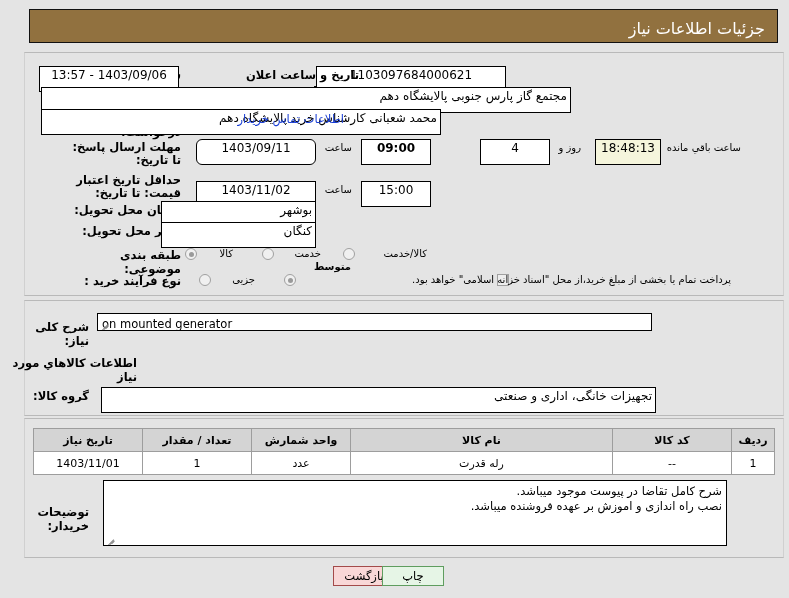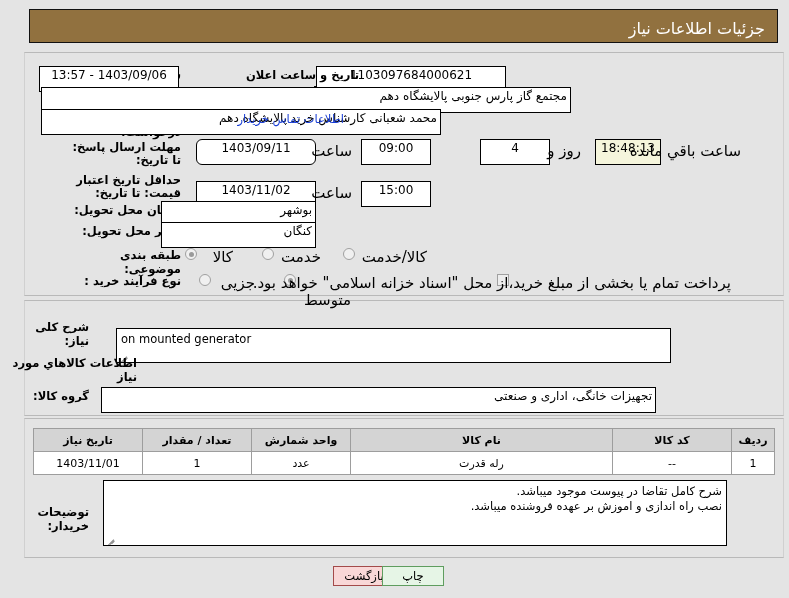--- a/index.html
+++ b/index.html
@@ -103,21 +103,21 @@
     z-index: 4;
     overflow: hidden;
     white-space: nowrap;
   }
   .fld.ctr  { text-align: center; }
   .fld.rgt  { text-align: right; }
   .fld.beige { background: #f5f5dc; }
 
   .mini {
     position: absolute;
-    font-size: 15px;
+    font-size: 10px;
     color: #000;
     font-family: "DejaVu Sans", sans-serif;
     z-index: 4;
     white-space: nowrap;
   }
 
   
   .radio {
     position: absolute;
     width: 12px; height: 12px;
@@ -265,21 +265,21 @@
   <div class="lbl" style="right:608px; top:89px; width:120px;">نام دستگاه خریدار:</div>
   <div class="fld rgt" style="right:218px; top:87px; width:530px;">مجتمع گاز پارس جنوبی  پالایشگاه دهم</div>
 
   <div class="lbl" style="right:608px; top:111px; width:120px;">ایجاد کننده درخواست:</div>
   <div class="fld rgt" style="right:348px; top:109px; width:400px;">محمد شعبانی کارشناس خرید پالایشگاه دهم</div>
   <div class="link" style="right:445px; top:112px;">اطلاعات تماس خریدار</div>
 
   <div class="lbl" style="right:608px; top:141px; width:120px; line-height:13px;">مهلت ارسال پاسخ: تا تاریخ:</div>
   <div class="fld ctr" style="right:473px; top:139px; width:120px;border-radius:6px;">1403/09/11</div>
   <div class="mini" style="right:437px; top:142px;">ساعت</div>
-  <div class="fld ctr" style="right:358px; top:139px; width:70px;">09:00</div>
+  <div class="fld ctr" style="right:358px; top:139px; width:70px;font-weight:bold;">09:00</div>
   <div class="fld ctr" style="right:239px; top:139px; width:70px;">4</div>
   <div class="mini" style="right:208px; top:142px;">روز و</div>
   <div class="fld ctr beige" style="right:128px; top:139px; width:66px;">18:48:13</div>
   <div class="mini" style="right:48px; top:142px;">ساعت باقي مانده</div>
 
   <div class="lbl" style="right:608px; top:174px; width:120px; line-height:13px;">حداقل تاریخ اعتبار قیمت: تا تاریخ:</div>
   <div class="fld ctr" style="right:473px; top:181px; width:120px;">1403/11/02</div>
   <div class="mini" style="right:437px; top:184px;">ساعت</div>
   <div class="fld ctr" style="right:358px; top:181px; width:70px;">15:00</div>
 
@@ -299,29 +299,29 @@
 
   <div class="radio" style="right:434px; top:248px;"></div>
   <div class="mini" style="right:362px; top:248px;">کالا/خدمت</div>
 
   <div class="lbl" style="right:608px; top:274px; width:120px;">نوع فرآیند خرید :</div>
 
   <div class="radio" style="right:578px; top:274px;"></div>
   <div class="mini" style="right:534px; top:274px;">جزیی</div>
 
   <div class="radio on" style="right:493px; top:274px;"></div>
-  <div class="mini" style="right:438px; top:291px;">متوسط</div>
+  <div class="mini" style="right:438px; top:261px;font-weight:bold;">متوسط</div>
 
   <div class="chk" style="right:280px; top:274px;"></div>
   <div class="mini" style="right:58px; top:274px;">پرداخت تمام یا بخشی از مبلغ خرید،از محل "اسناد خزانه اسلامی" خواهد بود.</div>
 
   <div class="panel" id="panel-mid"></div>
 
   <div class="lbl" style="right:700px; top:320px; width:80px;">شرح کلی نیاز:</div>
-  <div class="ta" style="right:118px; top:313px; width:555px; height:35px;margin-top:15px;">
+  <div class="ta" style="right:137px; top:313px; width:555px; height:18px;">
     <div class="ltr">on mounted generator</div>
     <span class="grip">
       <i style="left:1px; top:8px; width:8px; transform:rotate(-45deg);"></i>
       <i style="left:3px; top:8px; width:6px; transform:rotate(-45deg);"></i>
       <i style="left:5px; top:8px; width:4px; transform:rotate(-45deg);"></i>
     </span>
   </div>
 
   <div class="secthead" style="right:652px; top:356px;">اطلاعات کالاهاي مورد نیاز</div>
 

